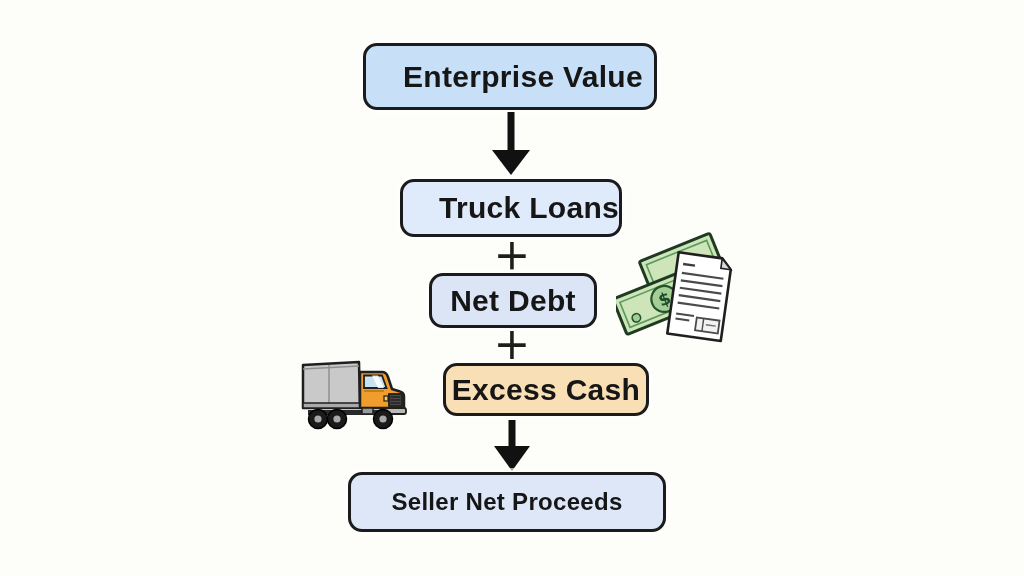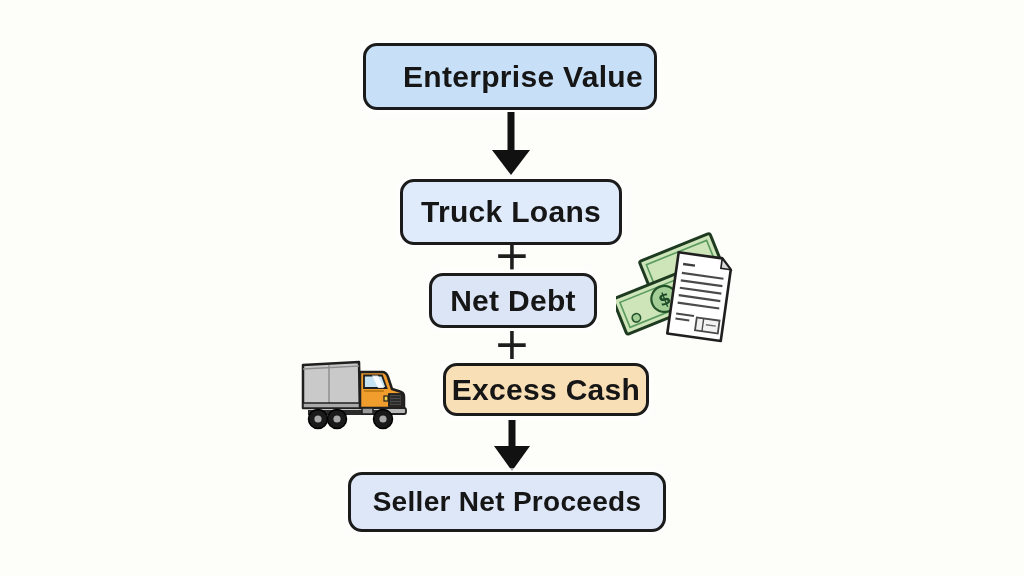--- a/index.html
+++ b/index.html
@@ -17,24 +17,24 @@
     border-radius:14px;
     font-weight:700;
     font-size:30px;
     color:#161616;
     letter-spacing:.3px;
     white-space:nowrap;
     box-sizing:border-box;
     box-shadow:0 0 0 4px rgba(255,255,255,.6);
   }
   .node-enterprise{left:363px;top:43px;width:294px;height:67px;background:#c7e0f7;}
-  .node-truck-loans{left:400px;top:179px;width:222px;height:66px;background:#dfeafa;}
+  .node-truck-loans{left:400px;top:179px;width:222px;height:58px;background:#dfeafa;justify-content:flex-end;}
   .node-net-debt{left:429px;top:273px;width:168px;height:55px;background:#dbe5f5;align-items:center;}
   .node-excess-cash{left:412px;top:363px;width:206px;height:53px;background:#f9dfb6;}
-  .node-seller{left:348px;top:472px;width:318px;height:60px;background:#dde7f7;font-size:28px;}
+  .node-seller{left:348px;top:472px;width:318px;height:60px;background:#dde7f7;font-size:24px;}
   .arrow{position:absolute;}
   .arrow-1{left:490px;top:112px;}
   .arrow-2{left:491px;top:420px;}
   .plus{
     position:absolute;
     width:48px;height:44px;
     line-height:44px;
     text-align:center;
     font-family:"DejaVu Sans", sans-serif;
     font-size:44px;

